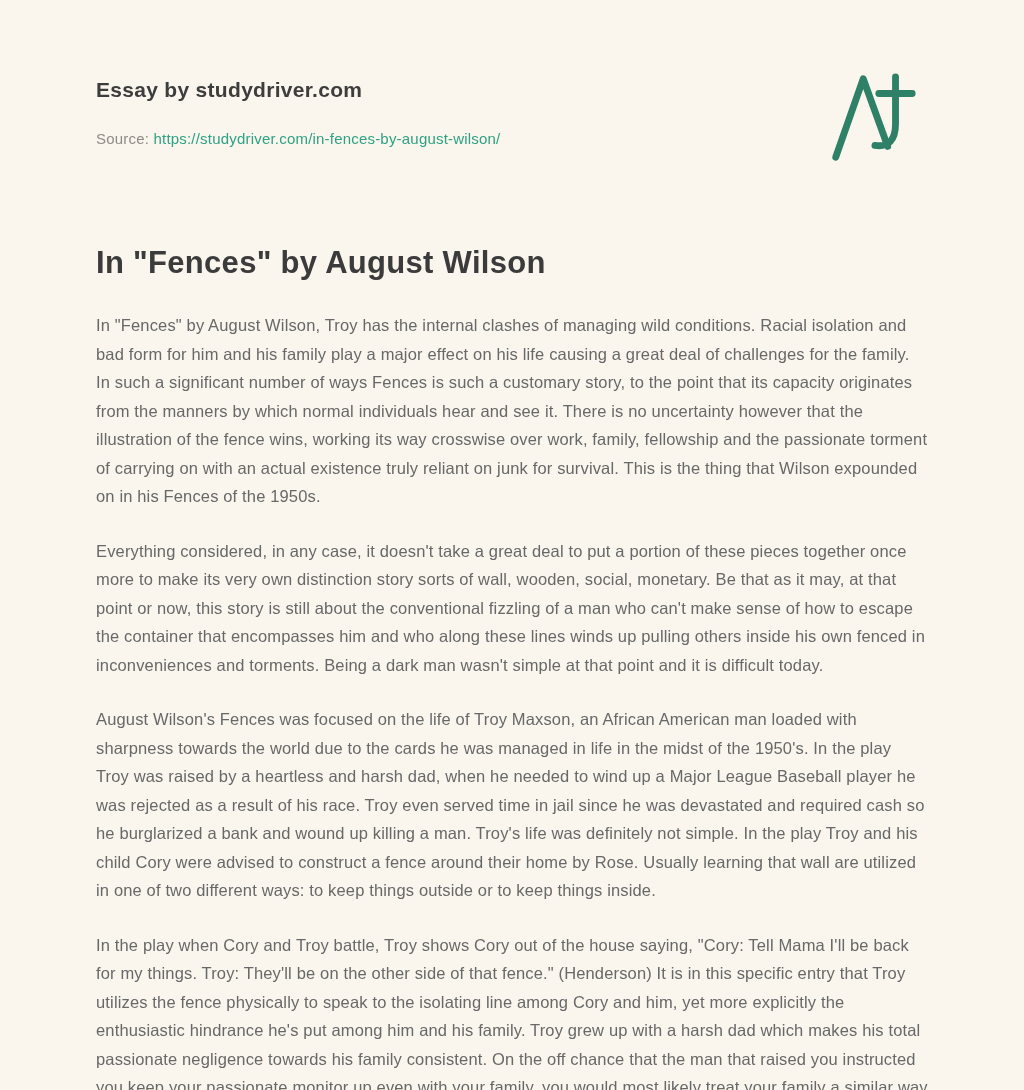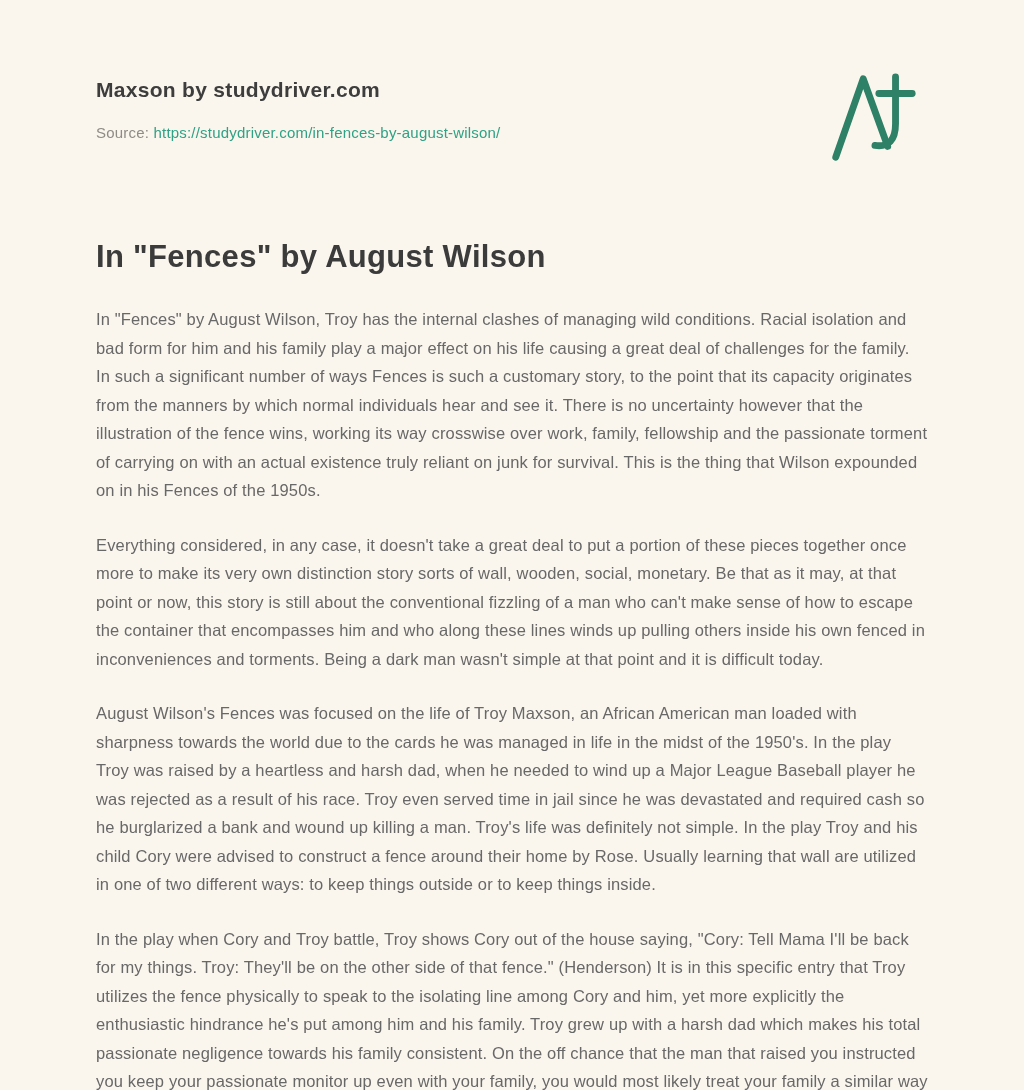--- a/index.html
+++ b/index.html
@@ -20,21 +20,21 @@
   }
 
   .byline {
     font-size: 21px;
     font-weight: 700;
     color: #3d3d3d;
     letter-spacing: 0.3px;
   }
 
   .source-line {
-    margin-top: 22px;
+    margin-top: 28px;
     font-size: 15px;
     letter-spacing: 0.2px;
   }
 
   .source-label {
     color: #8f8b85;
   }
 
   .source-url {
     color: #2fa184;
@@ -67,21 +67,21 @@
     color: #686868;
     letter-spacing: 0.15px;
     margin-bottom: 26px;
   }
 </style>
 </head>
 <body>
 
 <div class="page">
 
-  <div class="byline">Maxson by studydriver.com</div>
+  <div class="byline">Essay by studydriver.com</div>
 
   <div class="source-line">
     <span class="source-label">Source:</span>
     <a class="source-url" href="#">https://studydriver.com/in-fences-by-august-wilson/</a>
   </div>
 
   <div class="logo">
     <svg viewBox="0 0 100 100" width="104" height="98" aria-hidden="true">
       <g fill="none" stroke="#2e8066" stroke-width="7" stroke-linecap="round" stroke-linejoin="round">
         <path d="M13 91 L41 11 L66 80"></path>

